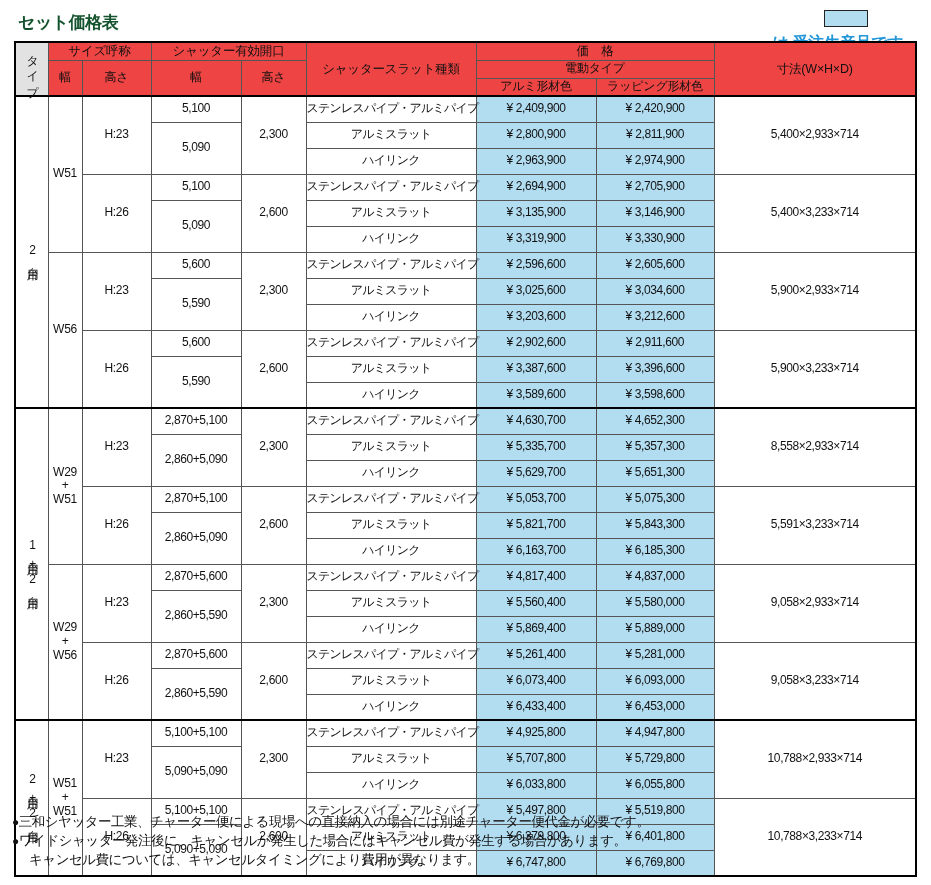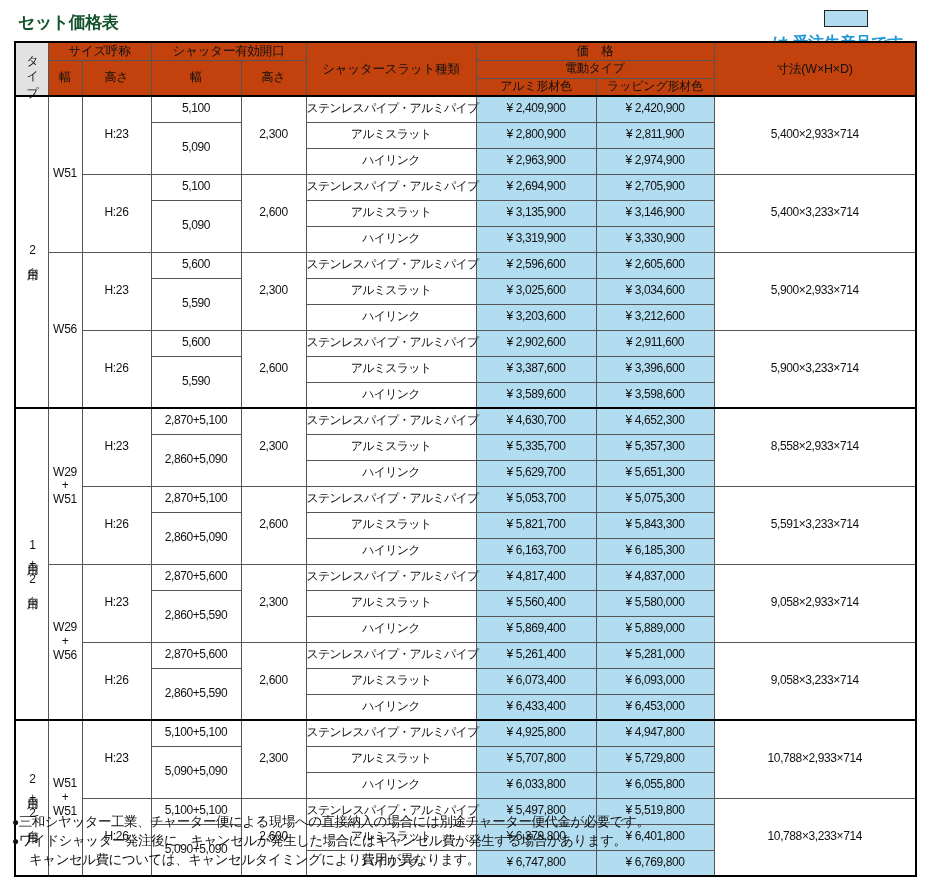--- a/index.html
+++ b/index.html
@@ -68,21 +68,21 @@
     font-weight: normal;
     text-align: center;
     vertical-align: middle;
     font-size: 12px;
     color: #111;
     line-height: 1.15;
   }
   
   table.price { border: 2px solid #000; }
 
-  thead td { background: #c2410c; }
+  thead td { background: #ef4444; }
   thead td.hd {
     font-size: 12.5px;
     letter-spacing: -0.2px;
     height: 18px;
   }
   thead td.hd-sub { font-size: 12px; }
   td.vert-type {
     writing-mode: vertical-rl;
     text-orientation: upright;
     font-size: 12.5px;

